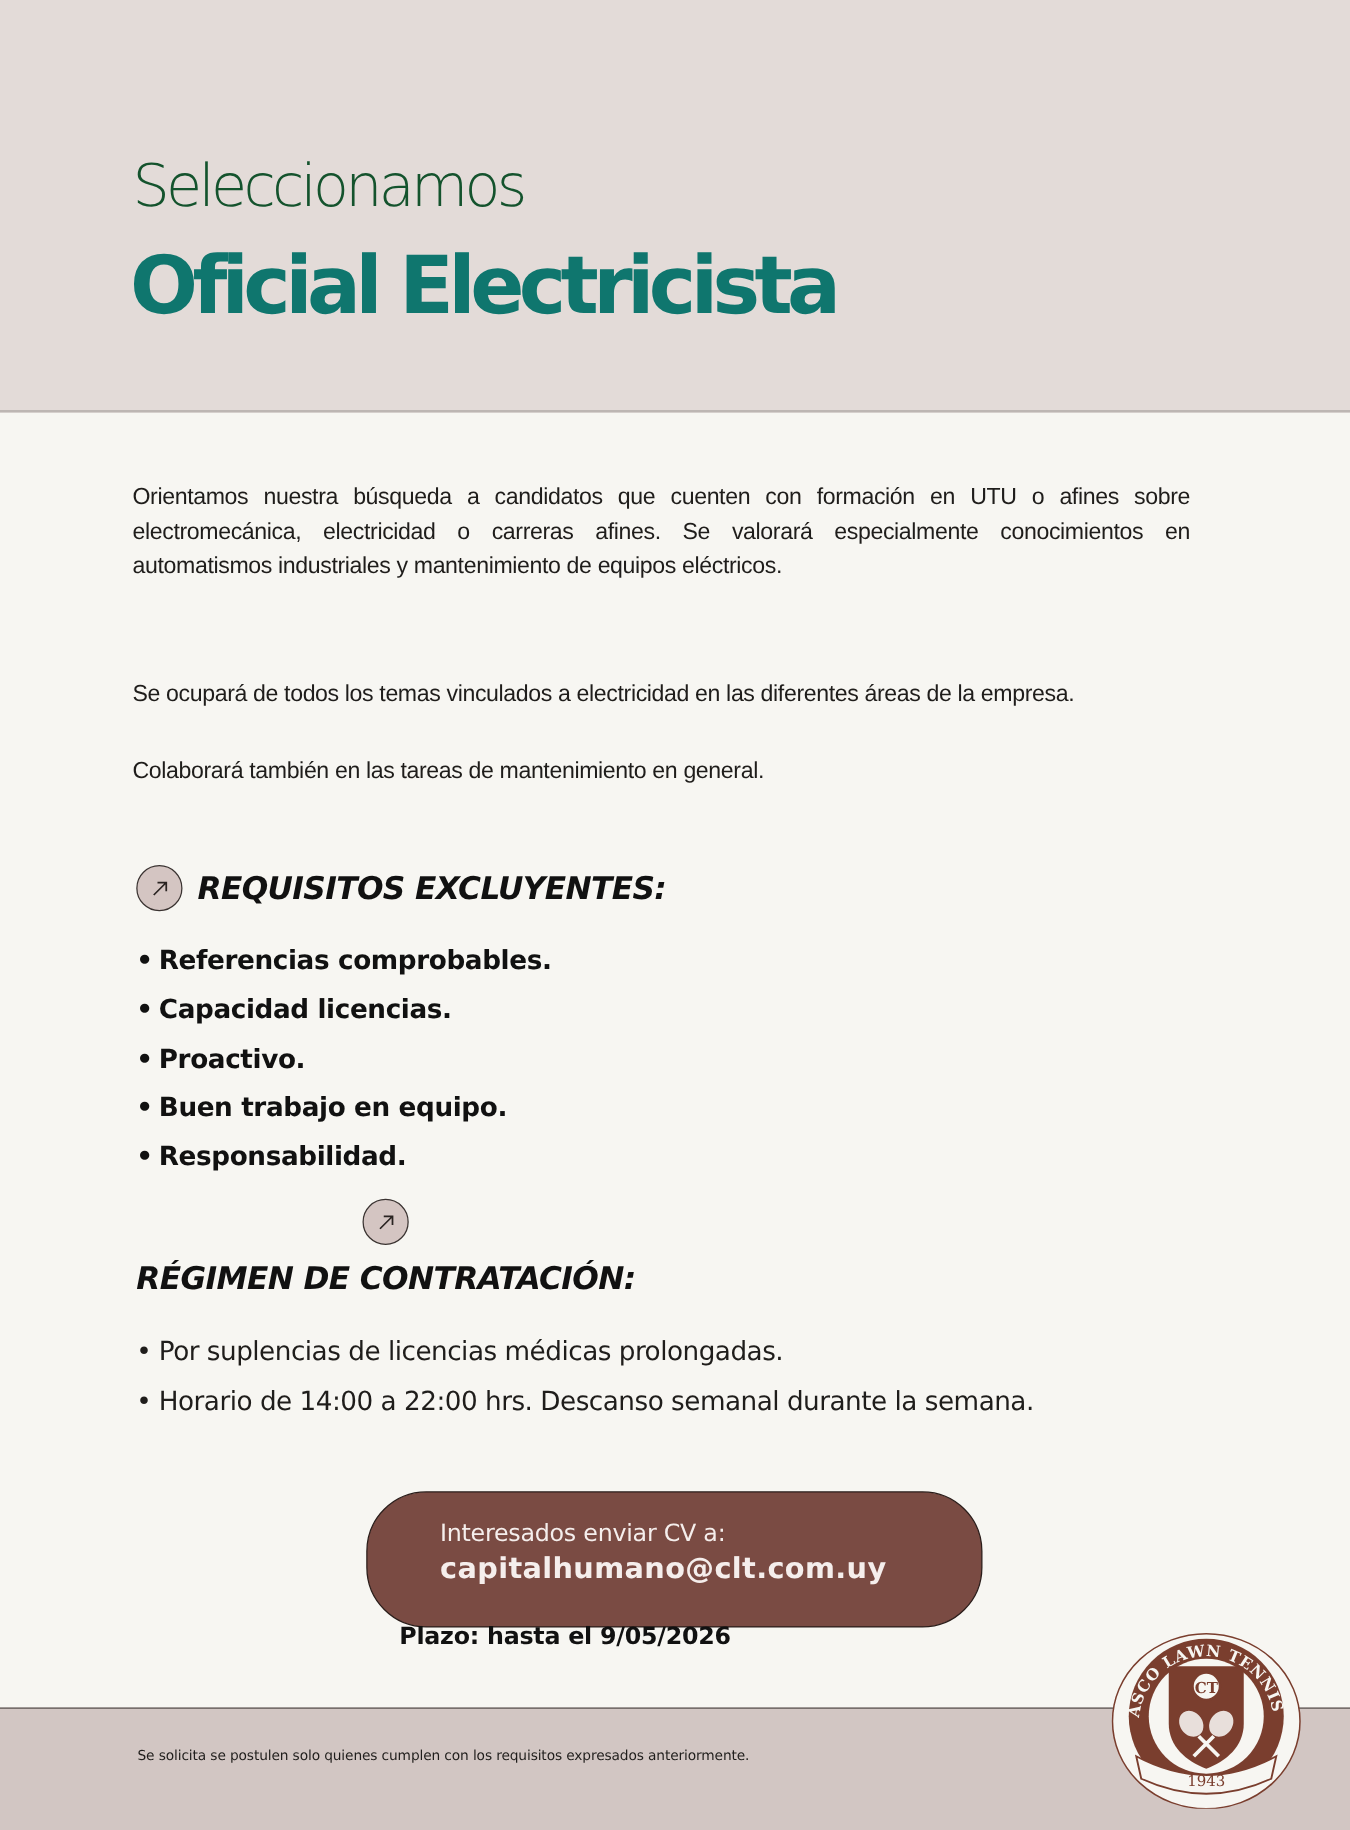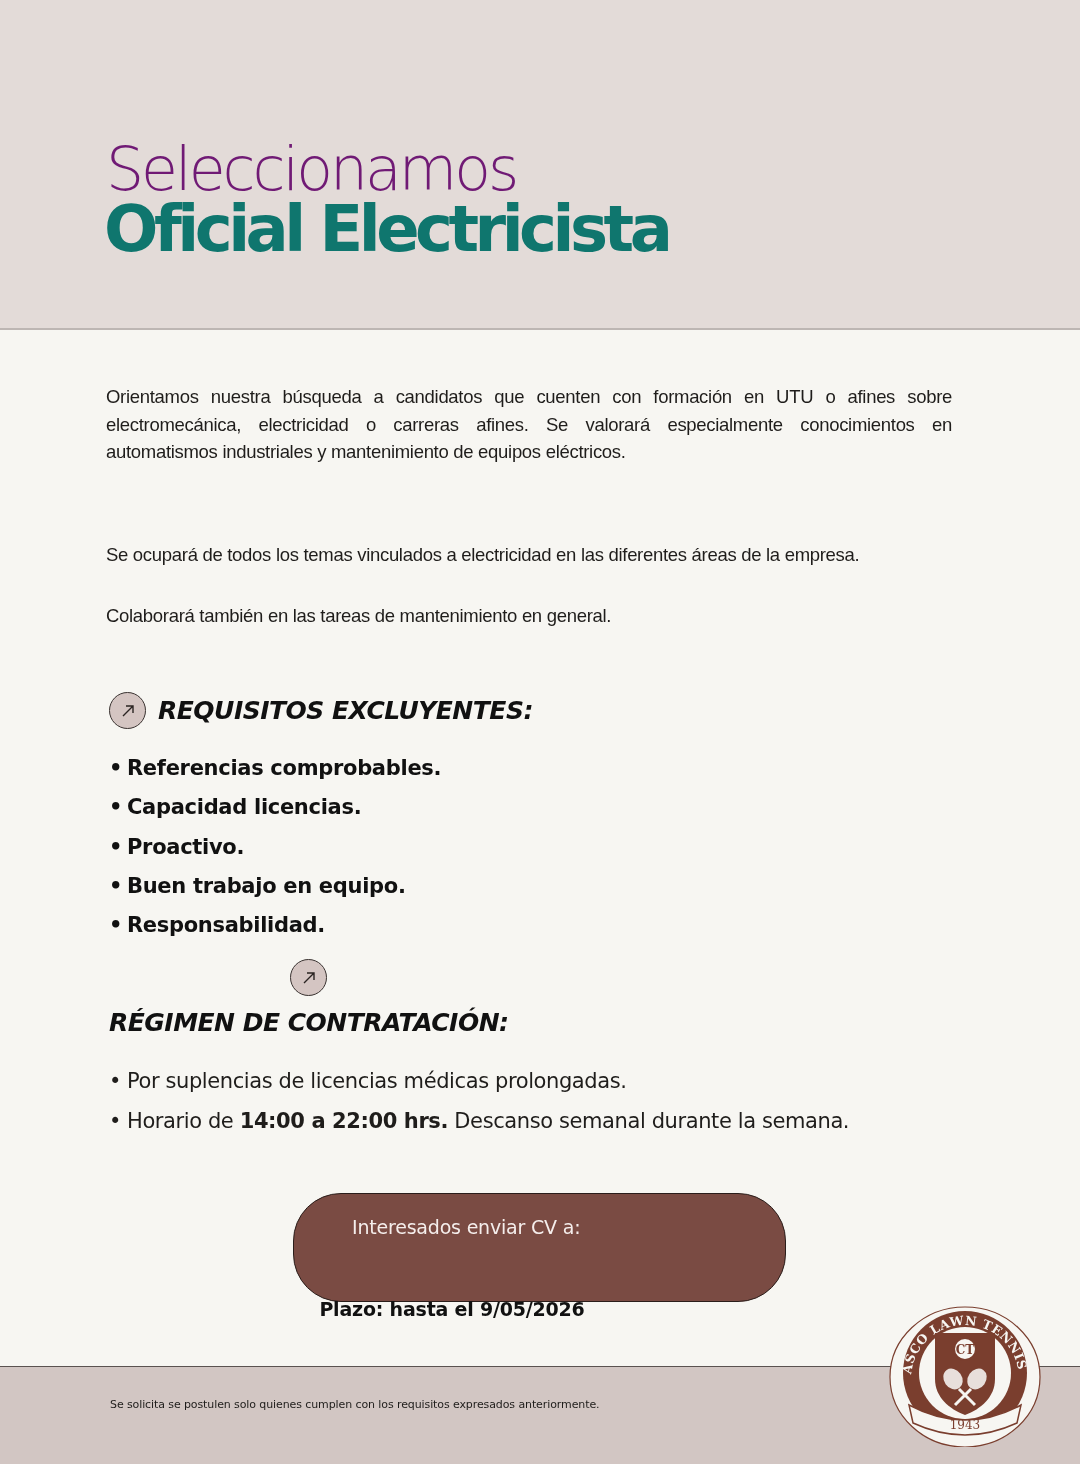--- a/index.html
+++ b/index.html
@@ -9,24 +9,24 @@
     background: #f7f6f2;
     color: #1f1d1b;
     position: relative;
   }
   .header {
     position: absolute; left: 0; top: 0; width: 1080px; height: 330px;
     background: #e3dbd8;
     border-bottom: 2px solid #bdb6b3;
   }
   .title-light {
-    position: absolute; left: 106px; top: 134px;
+    position: absolute; left: 106px; top: 122px;
     font-family: "DejaVu Sans", sans-serif;
-    font-weight: 300; font-size: 60px; letter-spacing: -3px;
-    color: #701a75;
+    font-weight: 300; font-size: 47px; letter-spacing: -3px;
+    color: #14532d;
   }
   .title-bold {
     position: absolute; left: 104px; top: 192px;
     font-family: "DejaVu Sans", sans-serif;
     font-weight: 700; font-size: 64px; letter-spacing: -4.5px;
     color: #0f766e;
   }
   .body-text {
     position: absolute; left: 106px; width: 846px;
     font-family: Liberation Sans, sans-serif;
@@ -48,21 +48,21 @@
     letter-spacing: -0.5px; color: #111;
   }
   .list { position: absolute; left: 109px; list-style: none; }
   .list li {
     display: flex; align-items: baseline;
     font-family: "DejaVu Sans", sans-serif;
   }
   .list .bullet { width: 18px; flex: 0 0 18px; }
   .req li { font-weight: 700; font-size: 21px; height: 39.3px; color: #111; letter-spacing: -0.3px; }
   .reg li { font-weight: 400; font-size: 21px; height: 39.5px; color: #1f1d1b; letter-spacing: -0.4px; }
-  .reg .strong { font-weight: 700; }
+  .reg .strong { font-weight: 400; }
   .cta {
     position: absolute; left: 293px; top: 1193px; width: 493px; height: 109px;
     background: #7a4b43; border: 1.5px solid #2a1d1a; border-radius: 48px;
     color: #f5eeec; padding-left: 58px; padding-top: 20px;
   }
   .cta-label { font-size: 19px; font-weight: 400; letter-spacing: -0.2px; line-height: 26px; }
   .cta-email { font-size: 23px; font-weight: 700; letter-spacing: 0.3px; line-height: 30px; }
   .deadline {
     position: absolute; left: 0; width: 904px; top: 1298px; text-align: center;
     font-weight: 700; font-size: 19px; color: #111; letter-spacing: -0.2px;
@@ -138,20 +138,21 @@
       <span>Por suplencias de licencias médicas prolongadas.</span>
     </li>
   <li>
       <span class="bullet">•</span>
       <span><span>Horario de </span><span class="strong">14:00 a 22:00 hrs.</span><span> Descanso semanal durante la semana.</span></span>
     </li>
 </ul>
 
 <div class="cta">
   <div class="cta-label">Interesados enviar CV a:</div>
+  <div class="cta-email">capitalhumano@clt.com.uy</div>
 </div>
 
 <div class="deadline">Plazo: hasta el 9/05/2026</div>
 
 <div class="footer"></div>
 <div class="footer-text">
   <div>Se solicita se postulen solo quienes cumplen con los requisitos expresados anteriormente.</div>
 </div>
 
 <div class="logo-wrap">

